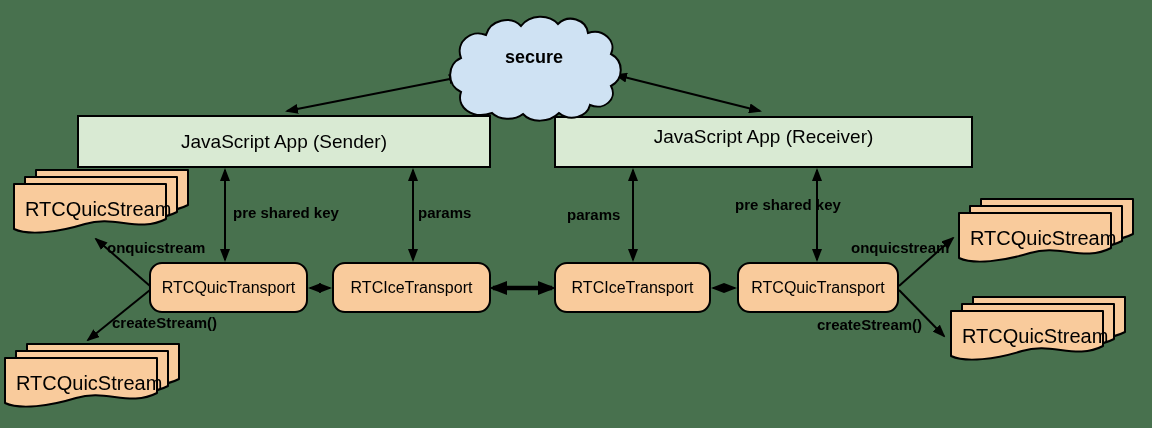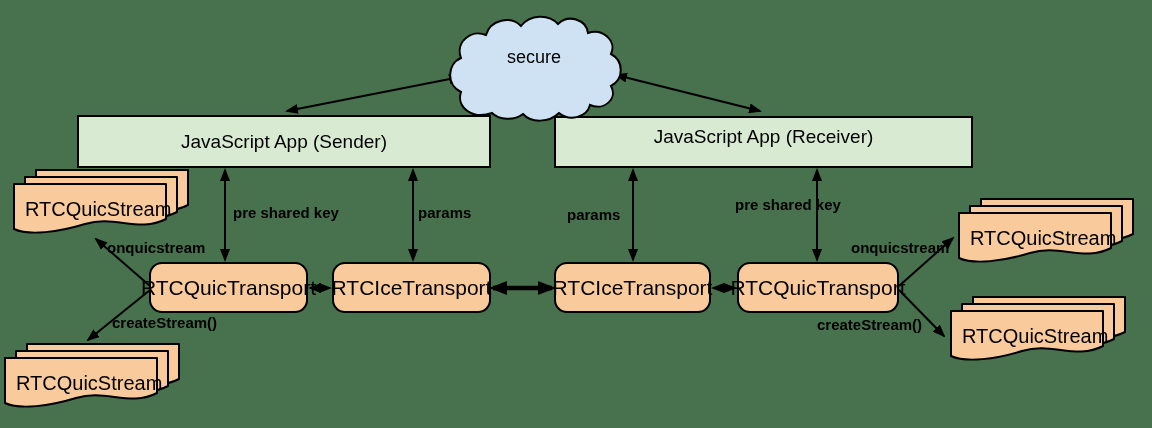--- a/index.html
+++ b/index.html
@@ -10,27 +10,27 @@
     color:#000;
   }
   #shapes{position:absolute;left:0;top:0;z-index:1;}
   .lbl{position:absolute;z-index:2;white-space:nowrap;}
   .app-label{
     position:absolute;z-index:2;display:flex;align-items:center;justify-content:center;
     font-size:19px;font-weight:400;
   }
   .transport-label{
     position:absolute;z-index:2;display:flex;align-items:center;justify-content:center;
-    font-size:21px;font-weight:400;
+    font-size:16px;font-weight:400;
   }
   .stream-label{font-size:20px;font-weight:400;}
   .edge-label{font-size:15px;font-weight:700;}
   .cloud-label{
     position:absolute;z-index:2;text-align:center;
-    font-size:18px;line-height:24px;font-weight:400;
+    font-size:18px;line-height:24px;font-weight:700;
   }
   .cloud-label span{display:block;}
 </style>
 </head>
 <body>
 
 <div id="stage" style="background: rgb(72, 113, 78);">
 
   <svg id="shapes" width="1152" height="428" viewBox="0 0 1152 428">
     <defs>

